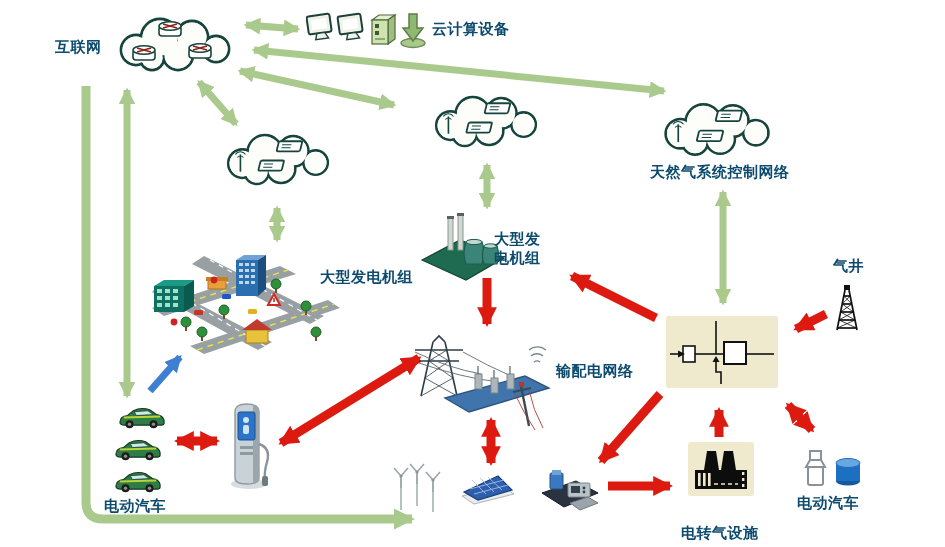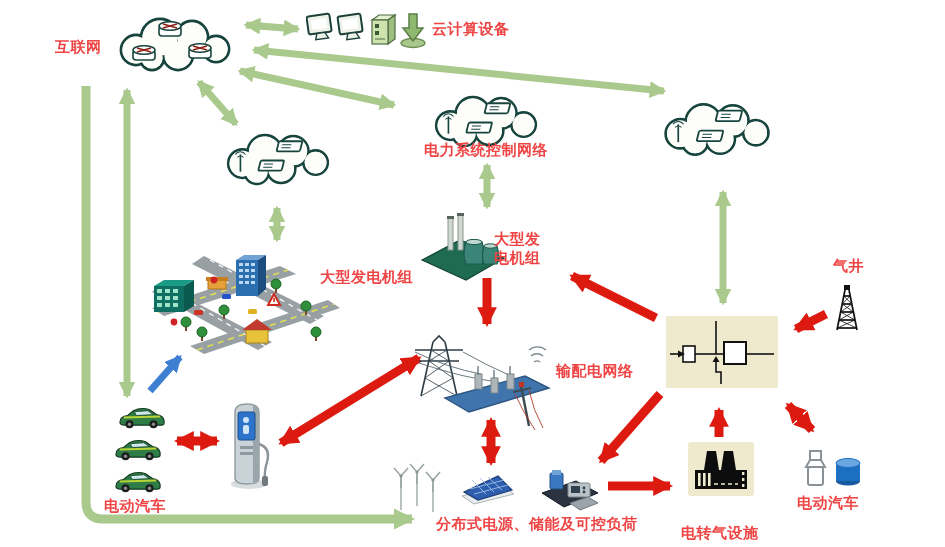--- a/index.html
+++ b/index.html
@@ -1,19 +1,19 @@
 <!DOCTYPE html>
 <html style="--info_arrow: #aac98c; --energy_arrow: #dd1a10; --ev_arrow: #3f7fd2; --cloud_outline: #17453e; --pipeline_box_bg: #efeacd;"><head>
 <meta charset="utf-8">
 <style>
   html,body{margin:0;padding:0;background:#ffffff;}
   #stage{position:relative;width:945px;height:547px;background:#ffffff;overflow:hidden;
          font-family:"Liberation Serif","DejaVu Serif",serif;}
   .node{position:absolute;}
-  .label{position:absolute;font-weight:bold;font-size:15px;color:#ef4444;
+  .label{position:absolute;font-weight:bold;font-size:15px;color:#0c4a6e;
          letter-spacing:.5px;white-space:nowrap;line-height:1.25;}
   .label.wrap{white-space:normal;}
   svg{display:block;}
   .arrows{position:absolute;left:0;top:0;}
   .g-line{stroke:var(--info_arrow,#aac98c);stroke-width:7;}
   .g-band{stroke:var(--info_arrow,#aac98c);stroke-width:9;fill:none;}
   .r-line{stroke:var(--energy_arrow,#dd1a10);stroke-width:9;}
   .b-line{stroke:var(--ev_arrow,#3f7fd2);stroke-width:7;}
   .cl{stroke:var(--cloud_outline,#17453e);}
 </style>
@@ -188,27 +188,27 @@
     <svg width="122" height="63">
         <use href="#sym-netcloud"></use>
       </svg>
   </div>
 
   <div class="node" style="left:424px;top:89px">
     <svg width="122" height="63">
         <use href="#sym-netcloud"></use>
       </svg>
   </div>
-  <div class="label" style="left:424px;top:141px">电力系统控制网络</div>
 
   <div class="node" style="left:653px;top:96px">
     <svg width="126" height="65">
         <use href="#sym-netcloud" width="126" height="65"></use>
       </svg>
   </div>
+  <div class="label" style="left:650px;top:163px">天然气系统控制网络</div>
 
   <div class="node" style="left:152px;top:250px">
     <svg width="188" height="104" viewBox="0 0 188 104">
       <g fill="#98a0a3">
         <polygon points="0,58 128,16 144,24 12,66"></polygon>
         <polygon points="38,96 176,50 188,58 52,104"></polygon>
         <polygon points="52,6 172,66 158,74 40,14"></polygon>
         <polygon points="8,34 120,92 106,100 0,42"></polygon>
       </g>
       <g stroke="#e8e44a" stroke-width="1.4" stroke-dasharray="6 5" fill="none">
@@ -445,21 +445,20 @@
       <polygon points="2,30 36,18 58,30 24,44" fill="#2b3340" stroke="#151b24" stroke-width="1"></polygon>
       <rect x="10" y="10" width="13" height="16" rx="1.5" fill="#3b78c2" stroke="#23507f" stroke-width="1"></rect>
       <rect x="12" y="7" width="9" height="5" fill="#6fa3d6"></rect>
       <rect x="28" y="20" width="22" height="14" rx="1.5" fill="#b9c2c6" stroke="#7d868b" stroke-width="1"></rect>
       <rect x="31" y="23" width="9" height="7" fill="#30414d"></rect>
       <circle cx="44" cy="25" r="1.4" fill="#30414d"></circle>
         <circle cx="44" cy="29" r="1.4" fill="#30414d"></circle>
       <polygon points="30,40 48,34 58,40 40,47" fill="#9aa4aa" stroke="#6f7a80" stroke-width="1"></polygon>
     </svg>
   </div>
-  <div class="label" style="left:436px;top:515px">分布式电源、储能及可控负荷</div>
 
   <div class="node" style="left:688px;top:442px">
     <svg width="66" height="54" viewBox="0 0 66 54">
       <rect x="0" y="0" width="66" height="54" rx="3" style="fill:var(--pipeline_box_bg,#efeacd)"></rect>
       <rect x="7" y="28" width="52" height="19" fill="#0d0d0d"></rect>
       <polygon points="19,9 28,9 31,28 16,28" fill="#0d0d0d"></polygon>
       <polygon points="36,9 45,9 48,28 33,28" fill="#0d0d0d"></polygon>
       <g fill="#efeacd">
         <rect x="10" y="31" width="2.6" height="13"></rect>
           <rect x="15" y="31" width="2.6" height="13"></rect>

